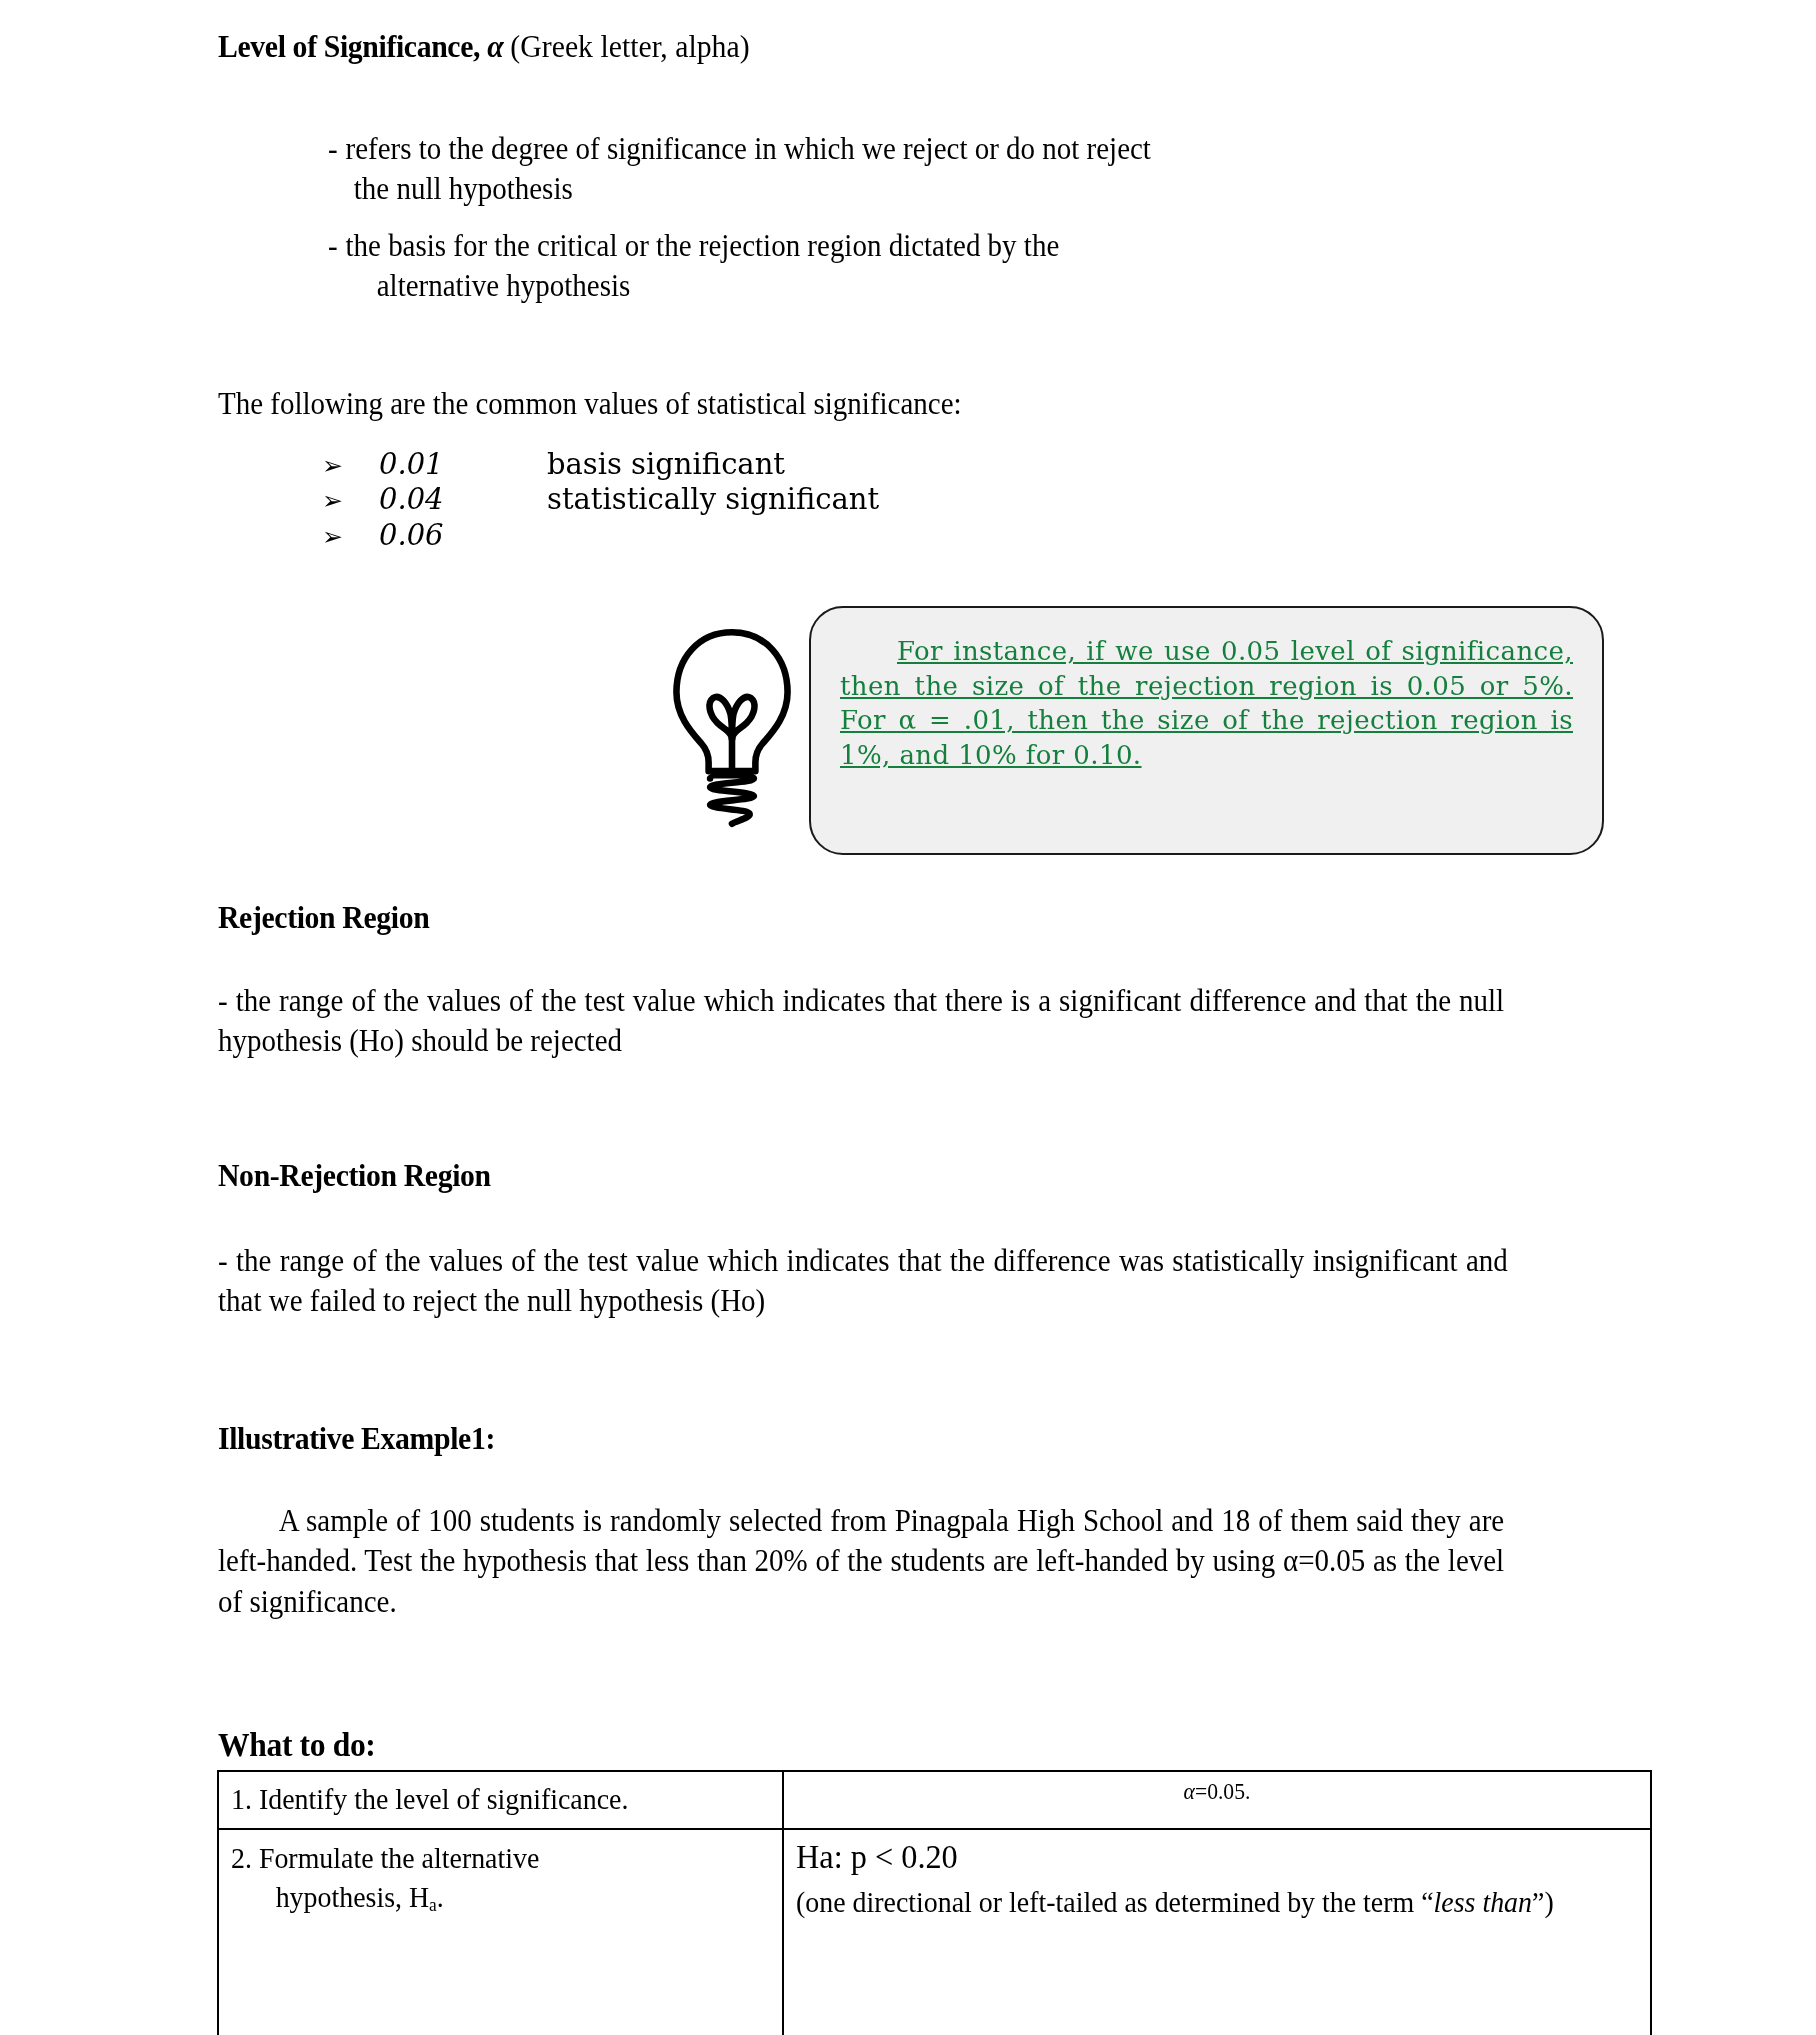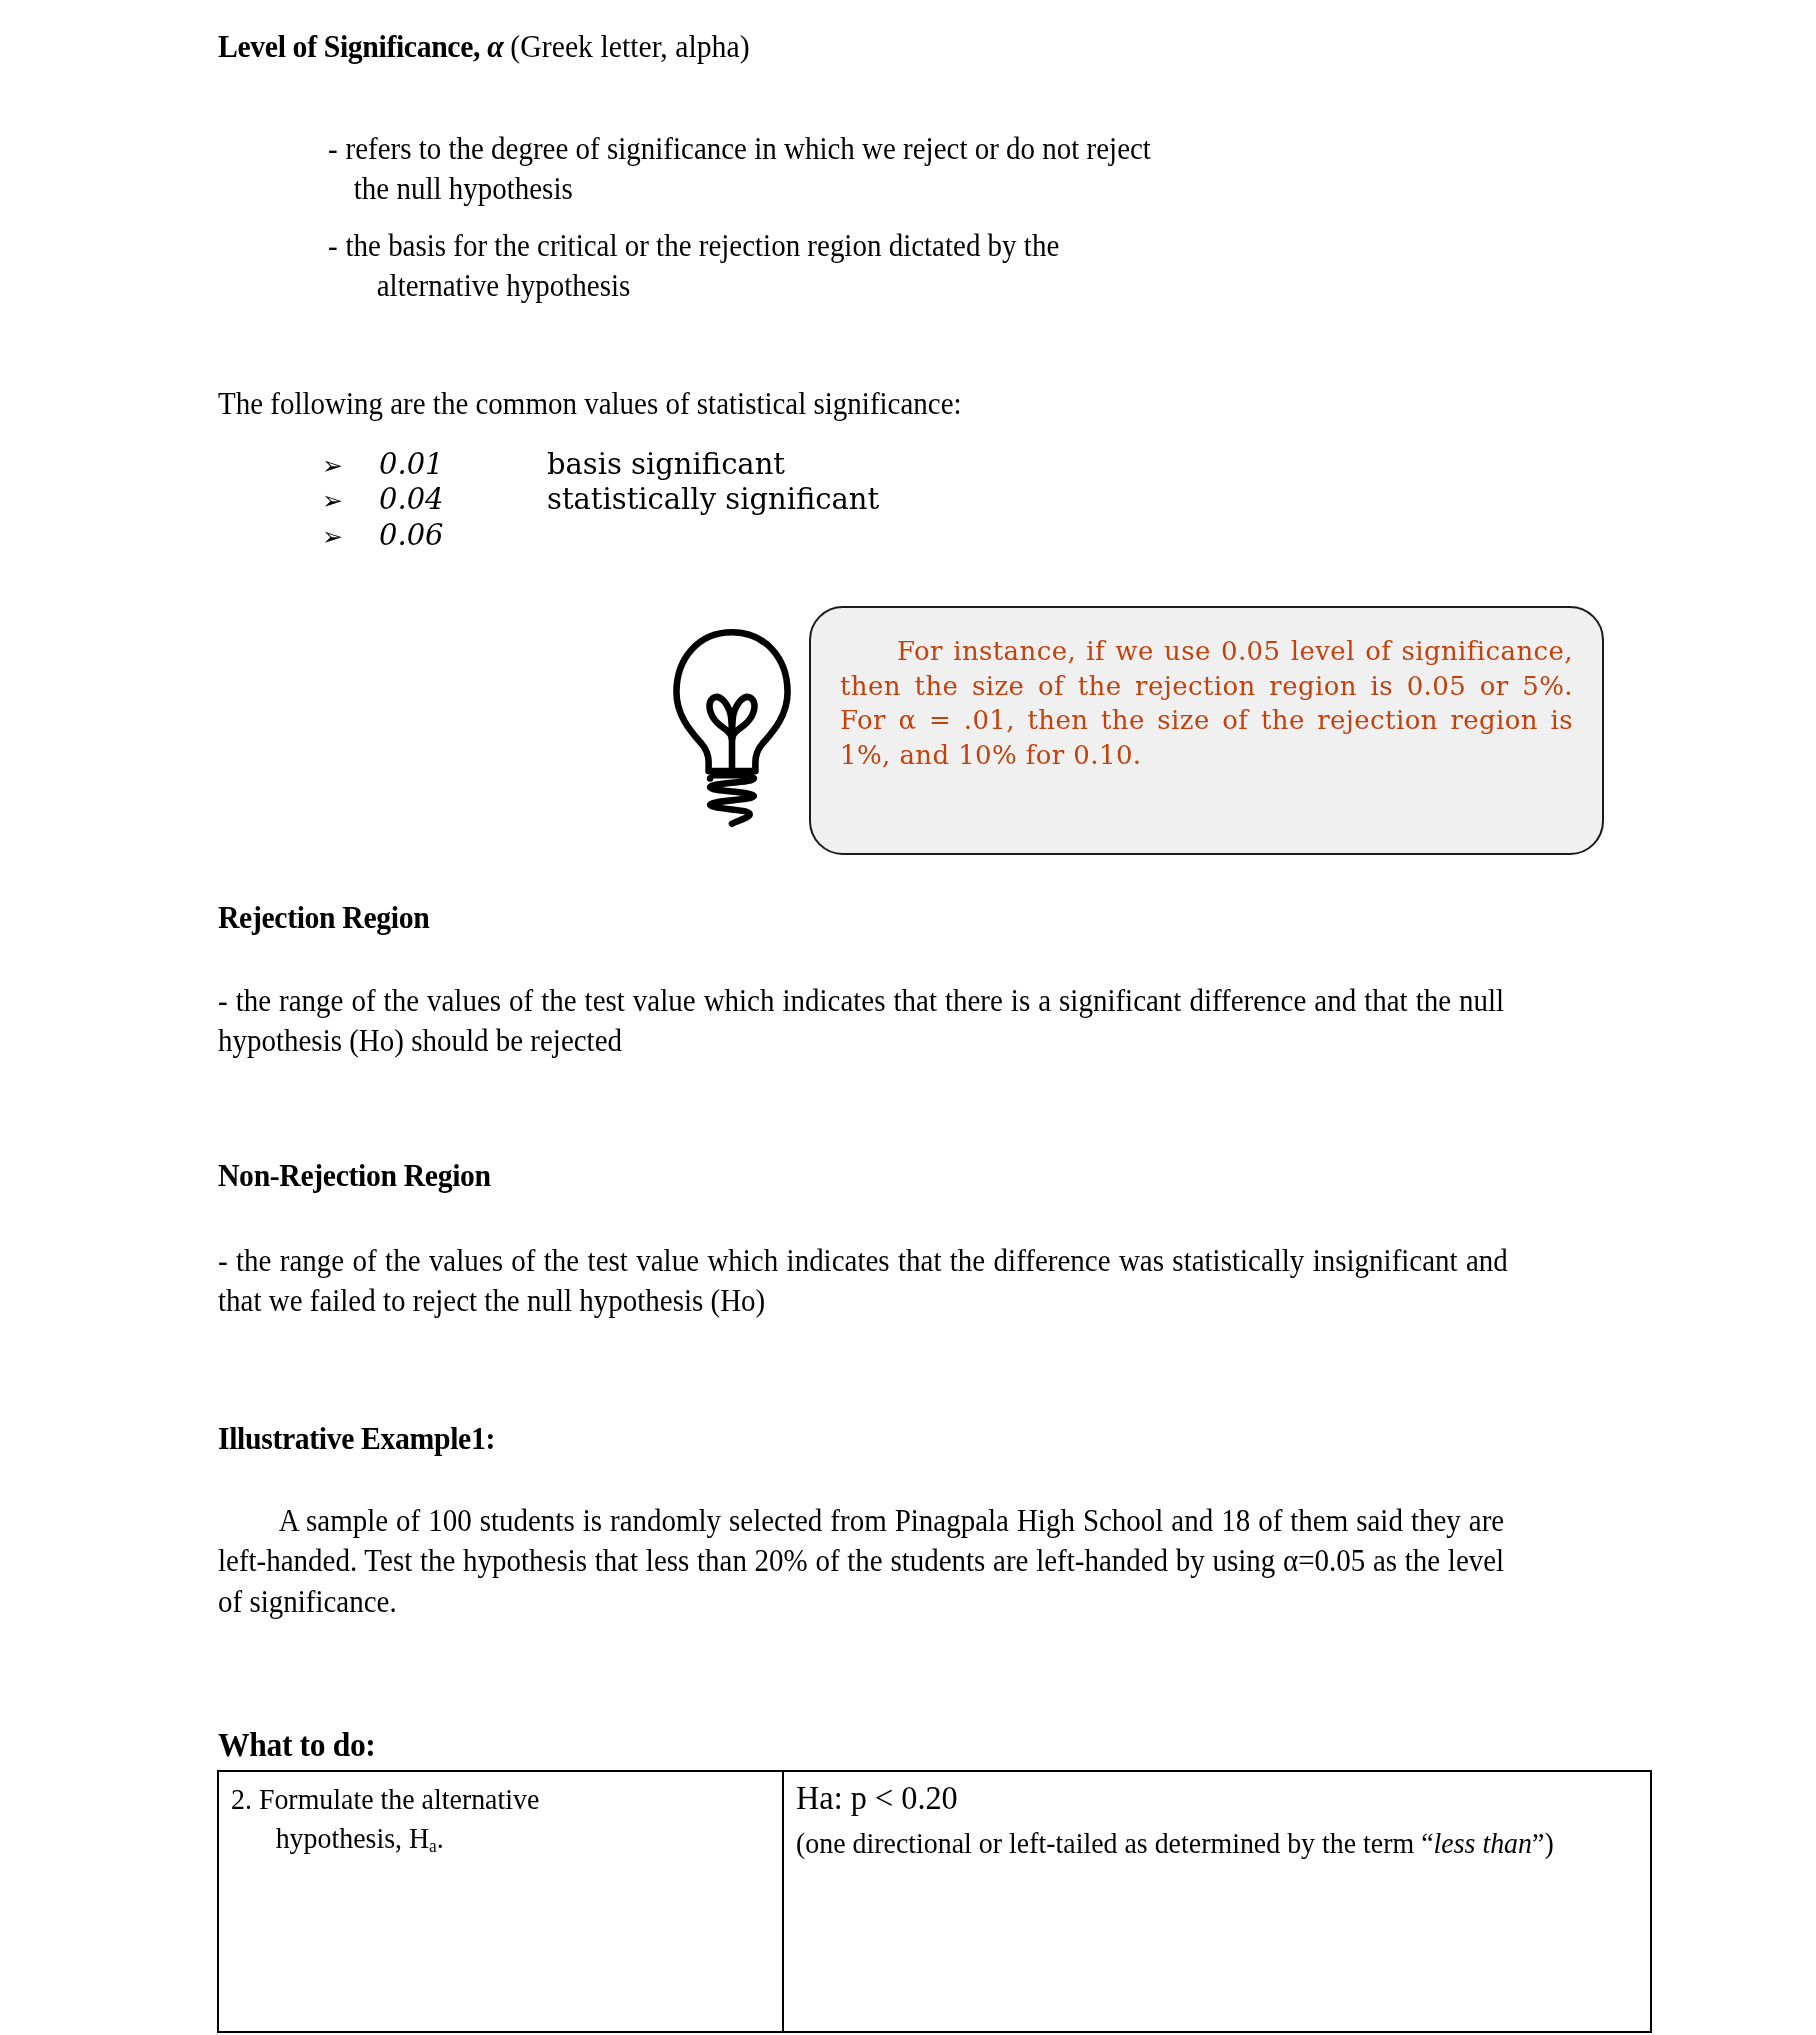--- a/index.html
+++ b/index.html
@@ -105,21 +105,22 @@
     box-sizing: border-box;
     padding: 26px 29px 14.6px 29px;
   }
   .callout-text {
     font-family: "DejaVu Serif", "Liberation Serif", serif;
     font-size: 26px;
     line-height: 1.33;
     text-align: justify;
     text-indent: 57px;
     letter-spacing: 0.4px;
-    color: #c2410c;
+    color: #15803d;
+    text-decoration: underline;
   }
 
   
   .wtd-table {
     position: absolute;
     left: 217px;
     top: 1770px;
     width: 1382px;
     border-collapse: collapse;
     table-layout: fixed;
@@ -248,20 +249,33 @@
   <div class="abs body-text justified" style="left:218px; top:1241px; width:1402px;">- the range of the values of the test value which indicates that the difference was statistically insignificant and that we failed to reject the null hypothesis (Ho)</div>
 
   <div class="abs heading" style="left:218px; top:1420px;">Illustrative Example1:</div>
 
   <div class="abs body-text justified" style="left:218px; top:1501px; width:1398px; text-indent:66px;">A sample of 100 students is randomly selected from Pinagpala High School and 18 of them said they are left-handed. Test the hypothesis that less than 20% of the students are left-handed by using α=0.05 as the level of significance.</div>
 
   <div class="abs heading" style="left:218px; top:1726px; font-size:34px;">What to do:</div>
 
   <table class="wtd-table">
     <tbody>
+        <tr>
+      <td class="col-left">
+        <div class="step-text">
+          <span>1.</span>
+          <span>Identify the level of significance.</span>
+        </div>
+      </td>
+      <td class="col-right">
+        <div class="alpha-val">
+          <i>α</i><span>=0.05.</span>
+        </div>
+      </td>
+    </tr>
     <tr>
       <td class="col-left" style="height:242px;">
         <div class="step-text">
           <span>2.</span>
           <span>Formulate the alternative</span>
           <span class="step-indent"><span>hypothesis, H</span><sub>a</sub><span>.</span></span>
         </div>
       </td>
       <td class="col-right">
         <div class="ha-line">Ha: p &lt; 0.20</div>

